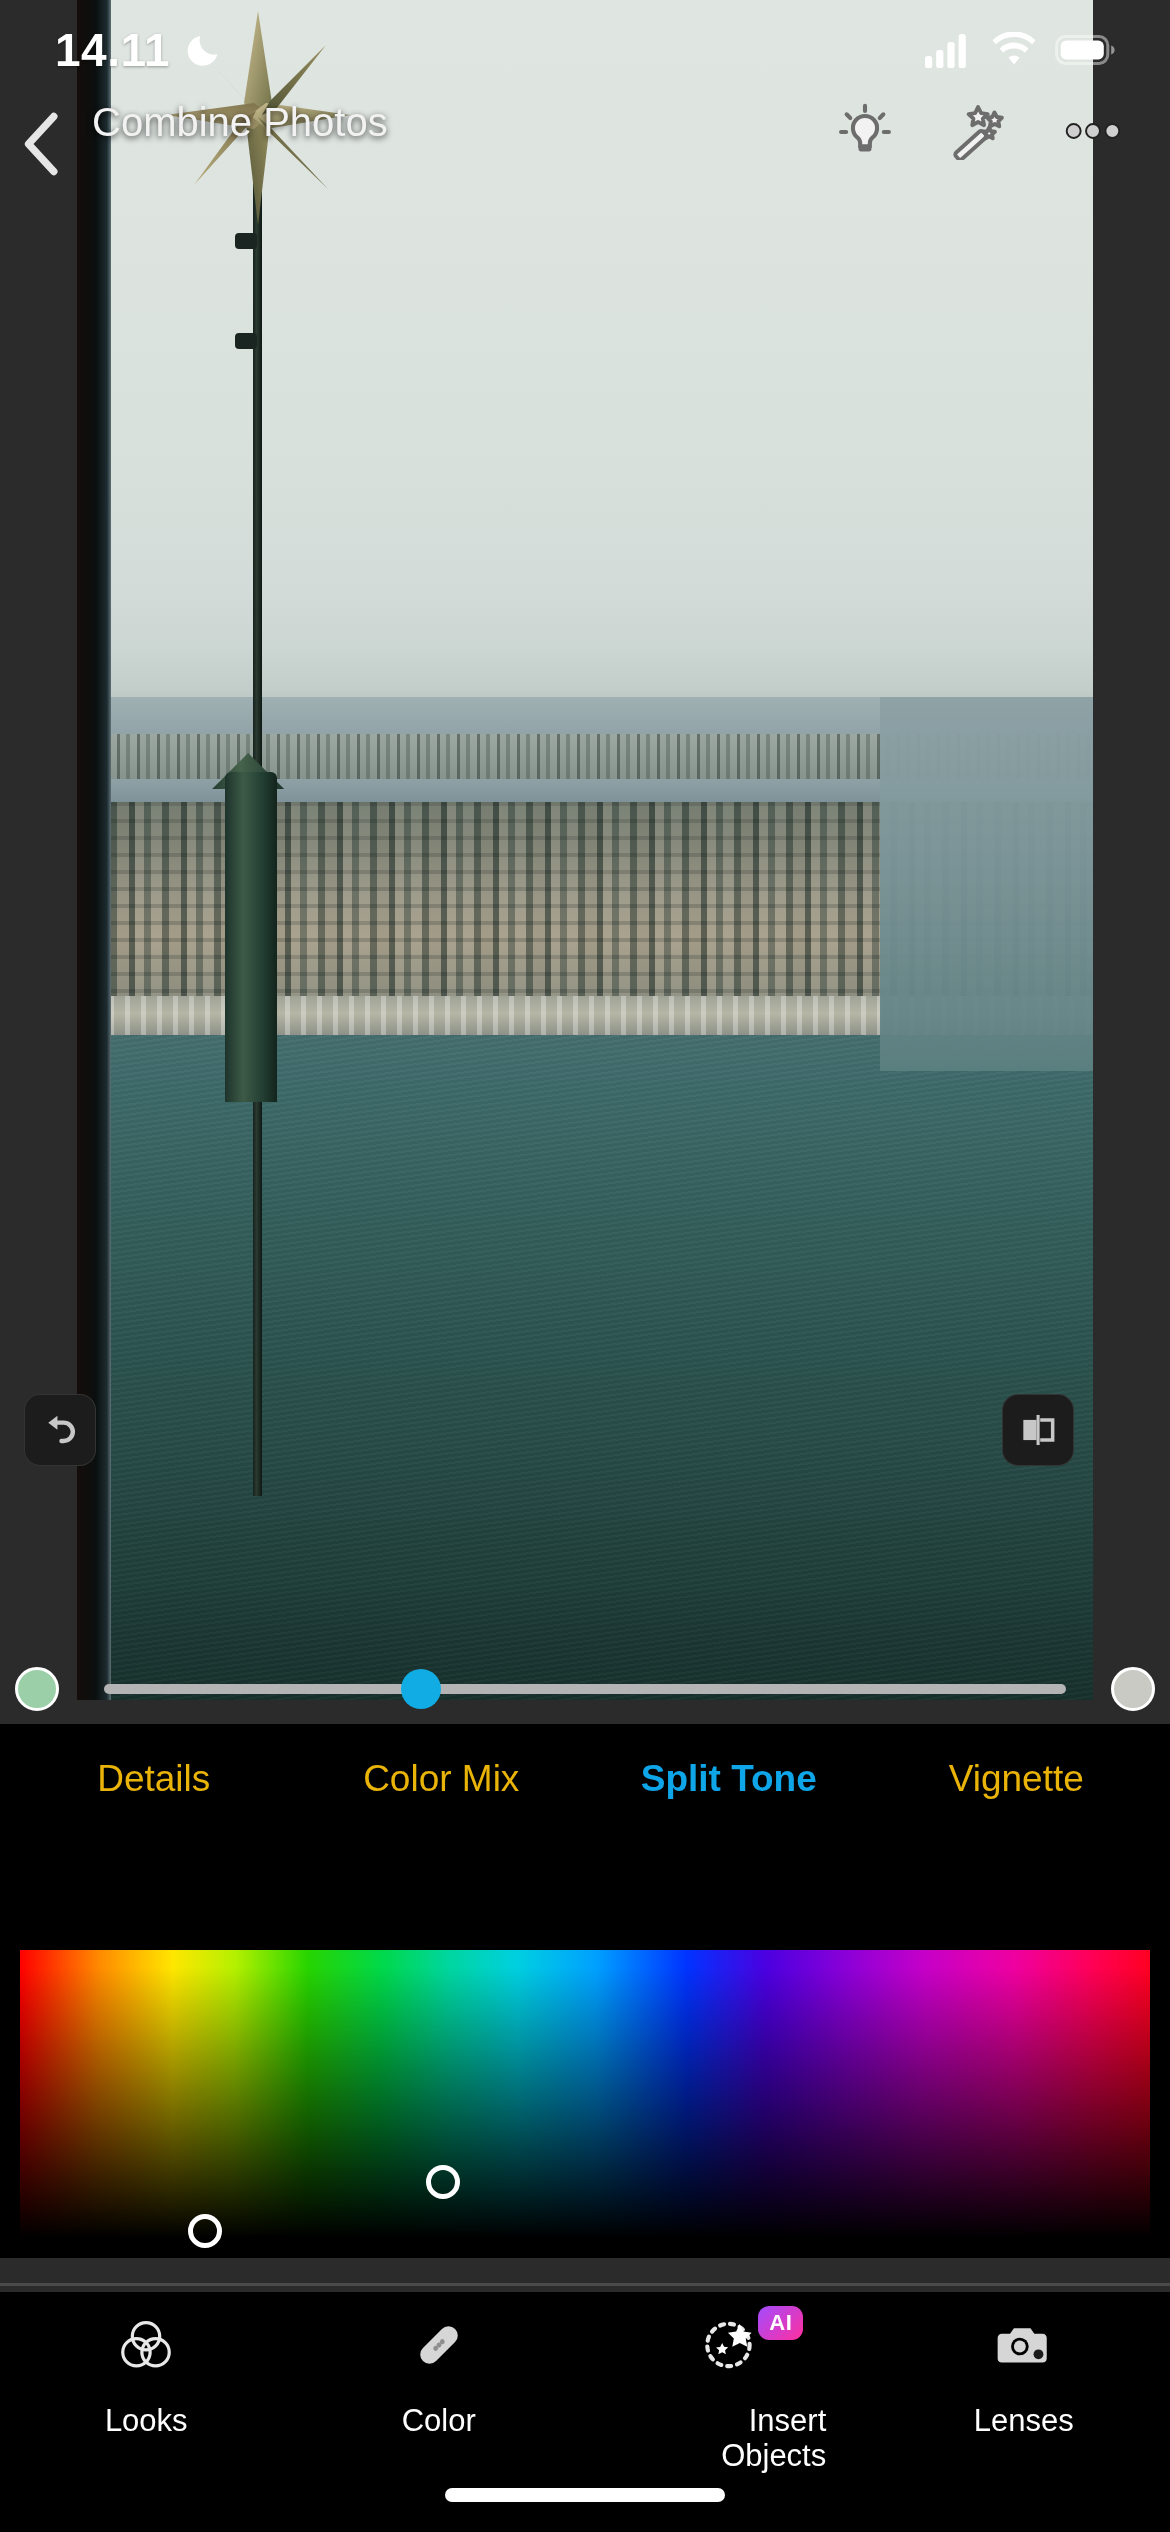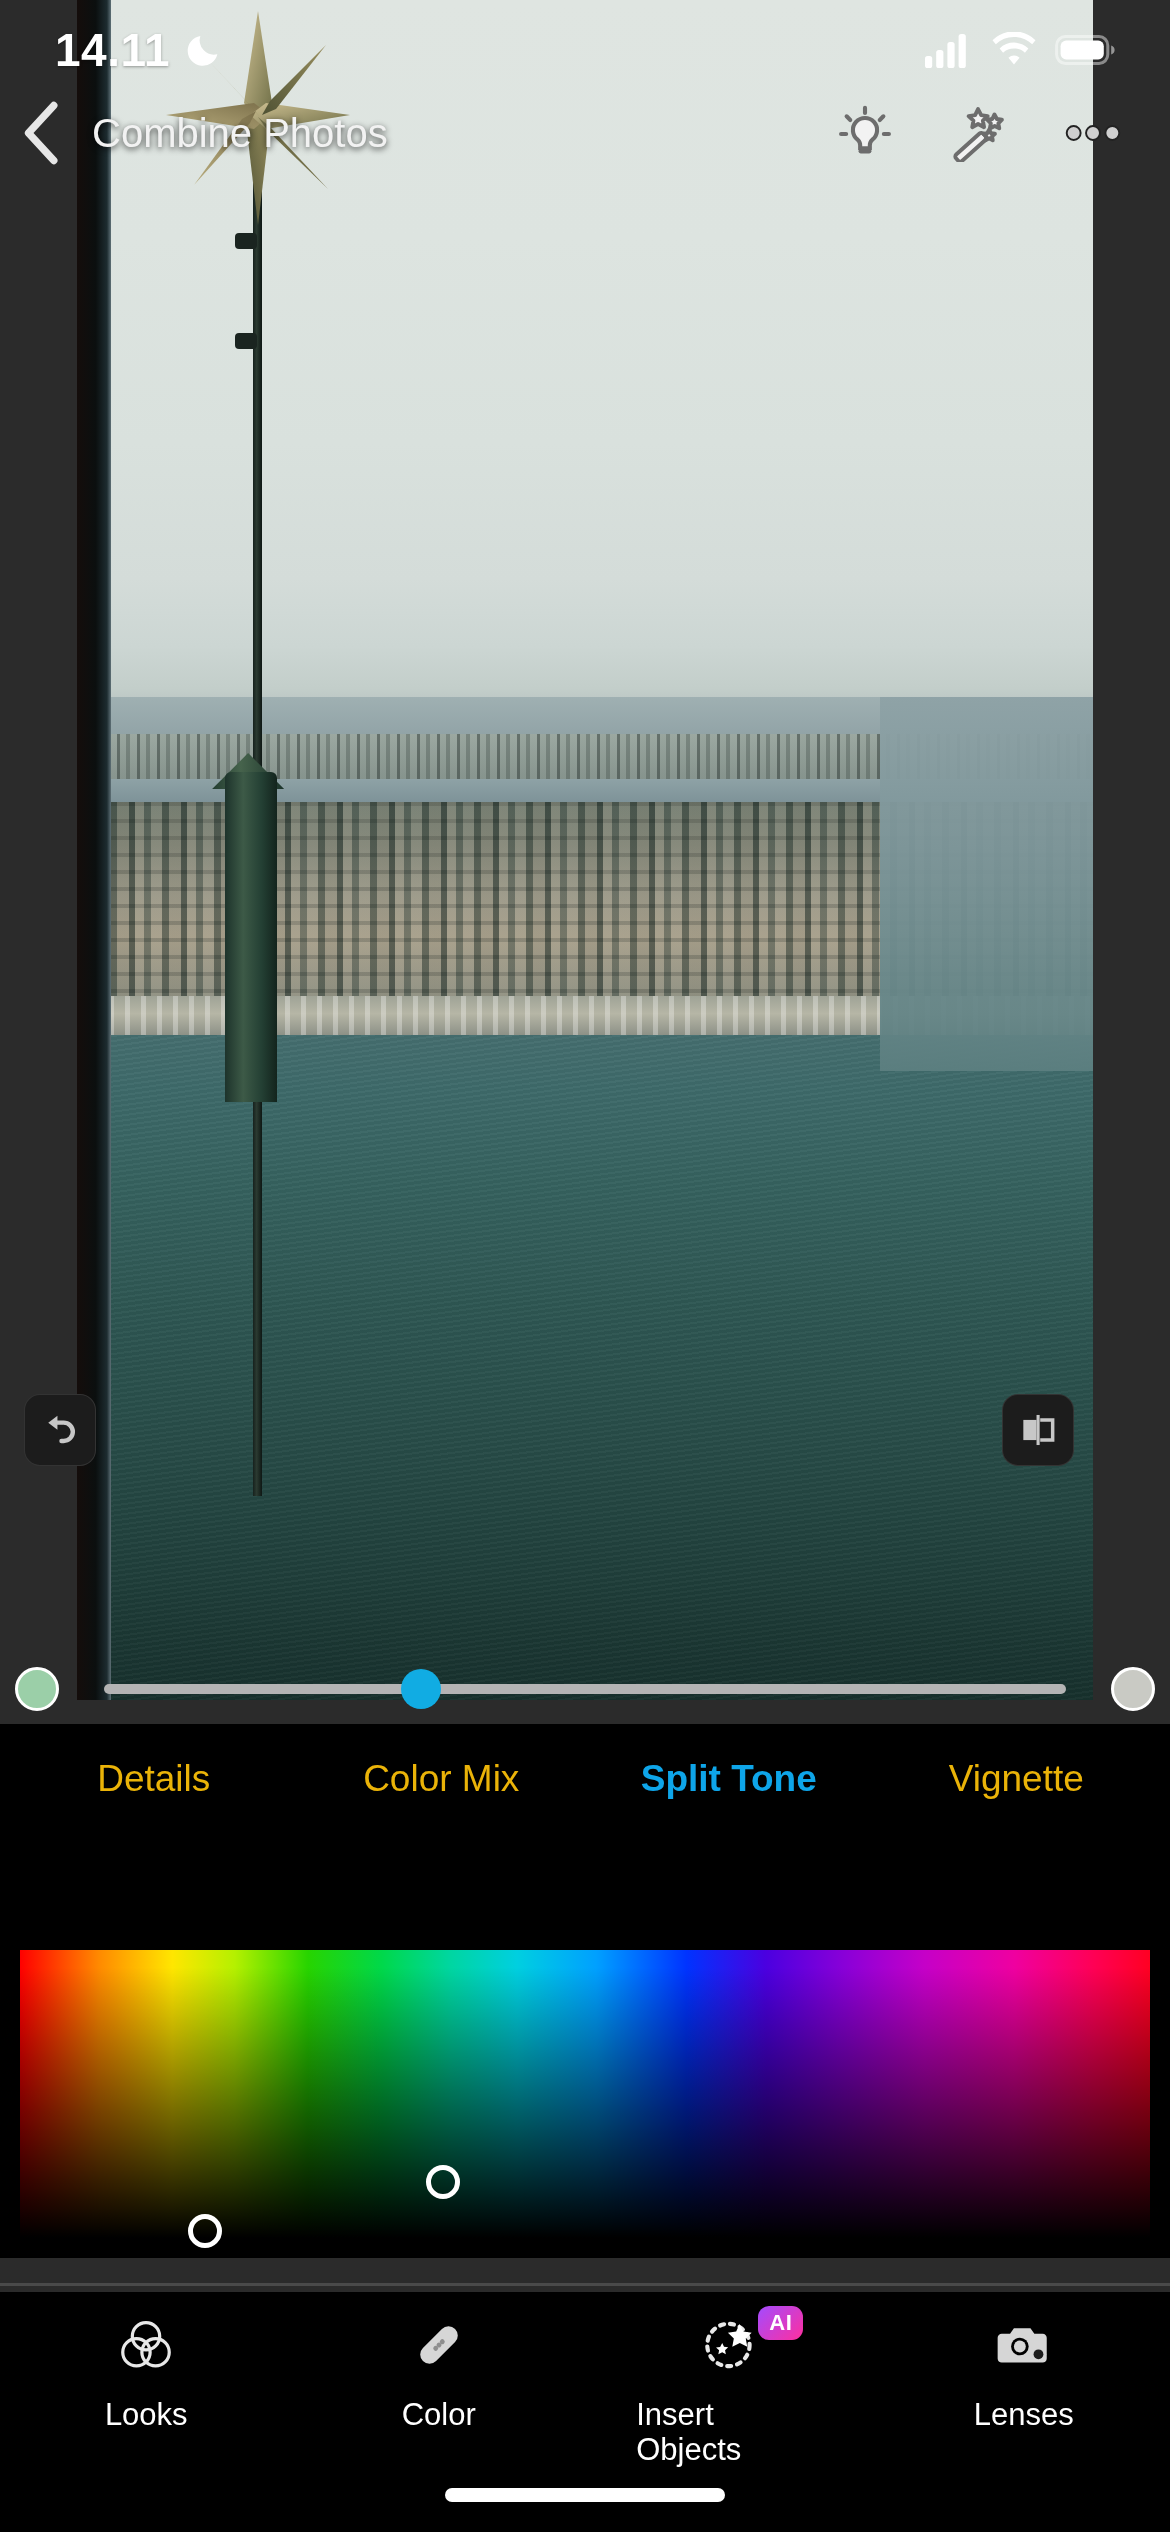--- a/index.html
+++ b/index.html
@@ -130,22 +130,22 @@
   }
   #status-left { display:flex; align-items:center; gap:14px; }
   #clock {
     color:#fff; font-size:46px; font-weight:600; letter-spacing:.5px;
     text-shadow:0 1px 3px rgba(0,0,0,.35);
   }
   #status-right { display:flex; align-items:center; gap:18px; }
 
   
   #topbar {
-    position:absolute; left:0; top:89px; width:1170px; height:88px;
-    z-index:40; display:flex; align-items:center;
+    position:absolute; left:0; top:100px; width:1170px; height:88px;
+    z-index:40; display:flex; align-items:flex-start;
   }
   #back-btn {
     width:80px; height:88px; display:flex; align-items:center;
     justify-content:center; cursor:pointer;
   }
   #title {
     color:#f2f2f2; font-size:40px; font-weight:400; margin-left:12px;
     text-shadow:0 2px 6px rgba(0,0,0,.75);
     white-space:nowrap;
   }
@@ -235,21 +235,21 @@
     background:#000; z-index:30;
     display:flex; align-items:flex-start; padding-top:22px;
   }
   .nav-item {
     flex:1 1 0; display:flex; flex-direction:column;
     align-items:center; cursor:pointer; position:relative;
   }
   .nav-ico { height:84px; display:flex; align-items:flex-start;
     justify-content:center; position:relative; }
   .nav-label {
-    font-size:31px; color:#fff; text-align:left;
+    margin-top:6px; font-size:31px; color:#fff; text-align:right;
     line-height:1.12; max-width:190px;
   }
   .nav-item.active .nav-label { color:#2196d6; }
   #ai-badge {
     position:absolute; left:58px; top:-8px;
     padding:4px 11px; border-radius:11px;
     background:linear-gradient(135deg,#a34bff,#ff2f9e);
     color:#fff; font-size:22px; font-weight:700; letter-spacing:.5px;
   }
   #home-indicator {

